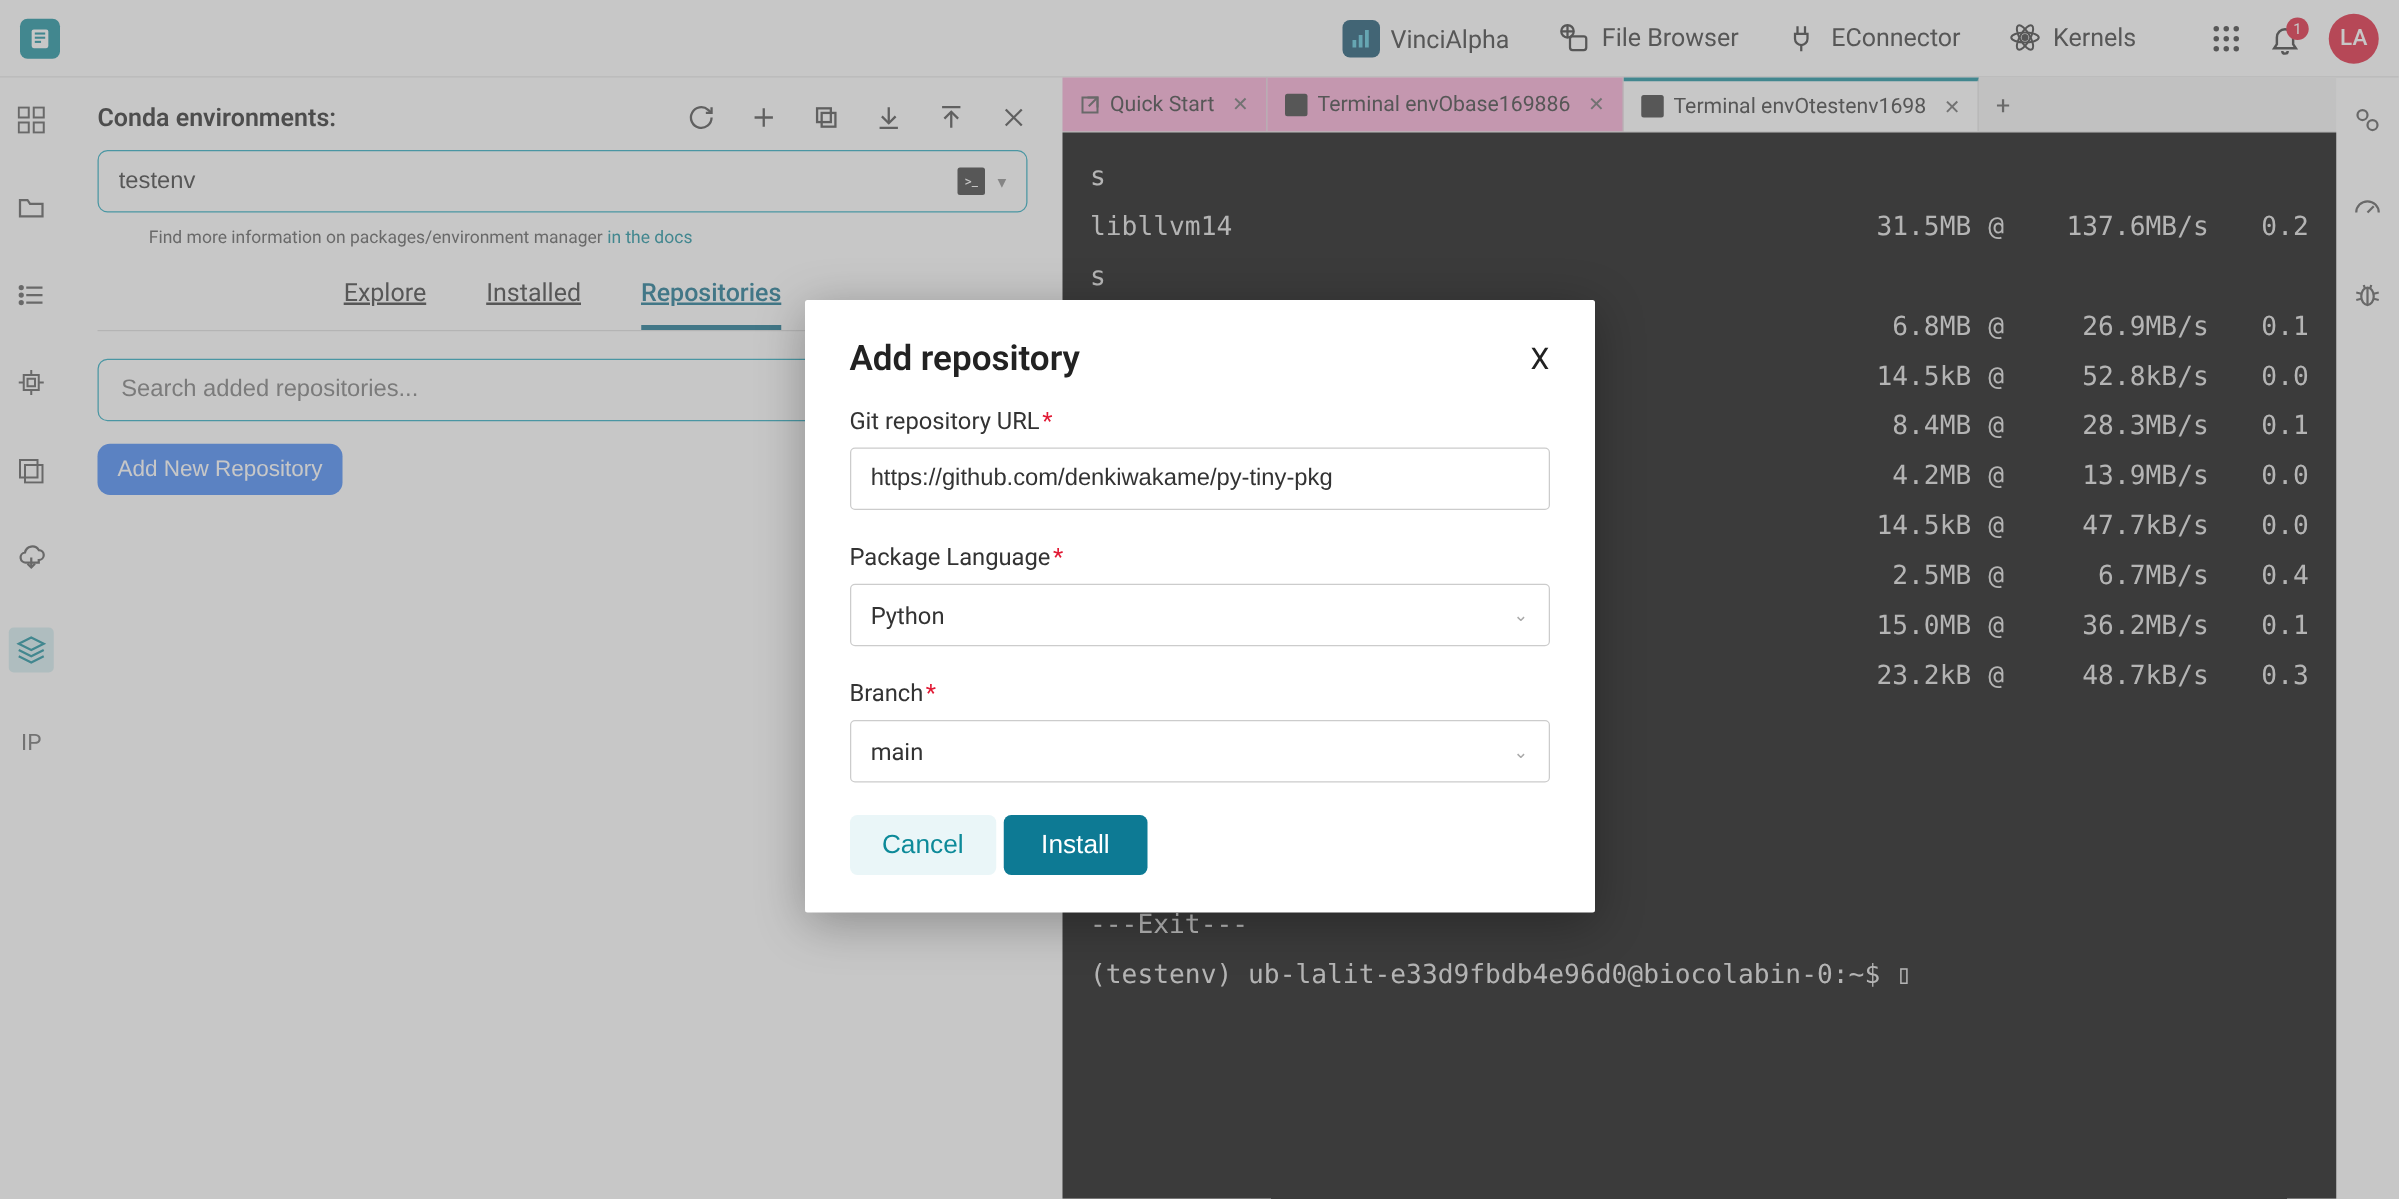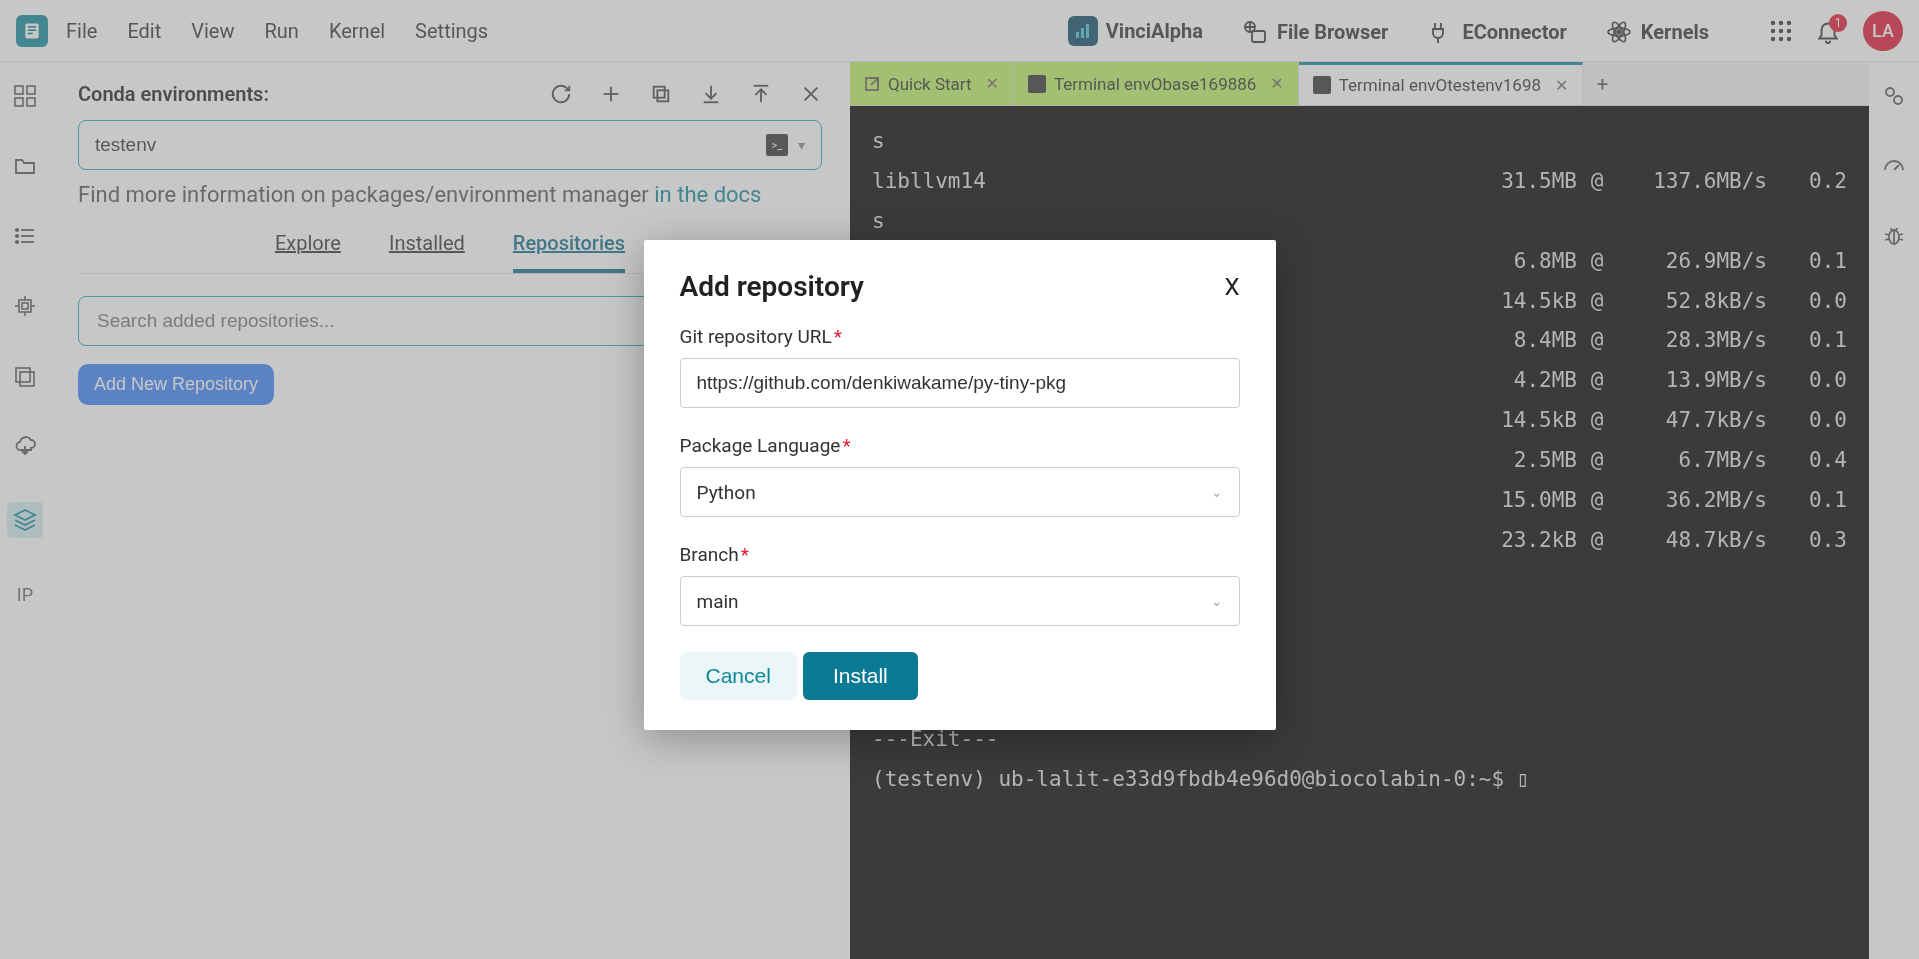--- a/index.html
+++ b/index.html
@@ -3,21 +3,21 @@
 <meta charset="utf-8">
 <style>
 * { margin: 0; padding: 0; box-sizing: border-box; }
 body { font-family: -apple-system, BlinkMacSystemFont, "Segoe UI", Roboto, sans-serif; background: #fff; overflow: hidden; width: 1919px; height: 959px; }
 .topbar { height: 62px; display: flex; align-items: center; padding: 0 16px; border-bottom: 1px solid #e5e5e5; }
 .logo { width: 32px; height: 32px; background: #0d8a99; border-radius: 6px; display: flex; align-items: center; justify-content: center; margin-right: 18px; }
 .logo svg { width: 20px; height: 20px; fill: #fff; }
 .menu { display: flex; gap: 30px; }
 .menu-item { font-size: 20px; color: #333; cursor: pointer; }
 .topbar-spacer { flex: 1; }
-.top-tools { display: flex; gap: 38px; align-items: flex-end; font-weight: bold; }
+.top-tools { display: flex; gap: 38px; align-items: flex-start; }
 .top-tool { display: flex; align-items: center; gap: 8px; font-size: 20px; color: #333; cursor: pointer; }
 .top-tool .ticon { width: 28px; height: 28px; display: flex; align-items: center; justify-content: center; }
 .vinci-icon { width: 30px; height: 30px; background: #0d4d6b; border-radius: 6px; display: flex; align-items: center; justify-content: center; }
 .top-right { display: flex; align-items: center; gap: 22px; margin-left: 60px; }
 .grid-icon { width: 24px; height: 24px; }
 .bell-wrap { position: relative; }
 .bell-badge { position: absolute; top: -4px; right: -6px; background: #e11934; color: #fff; border-radius: 50%; width: 18px; height: 18px; font-size: 12px; display: flex; align-items: center; justify-content: center; }
 .avatar { width: 40px; height: 40px; background: #e11934; border-radius: 50%; color: #fff; display: flex; align-items: center; justify-content: center; font-size: 18px; font-weight: 500; text-align: right; }
 .main { display: flex; height: calc(100% - 62px); }
 .left-rail { width: 50px; display: flex; flex-direction: column; align-items: center; padding-top: 20px; gap: 42px; }
@@ -26,31 +26,31 @@
 .panel { width: 800px; padding: 20px 28px 0 28px; }
 .panel-head { display: flex; align-items: center; justify-content: space-between; margin-bottom: 14px; }
 .panel-title { font-size: 20px; font-weight: 600; color: #222; }
 .panel-actions { display: flex; gap: 28px; }
 .pa-icon { width: 22px; height: 22px; color: #444; cursor: pointer; }
 .env-input-wrap { border: 1px solid #1ca7bd; border-radius: 8px; height: 50px; display: flex; align-items: center; padding: 0 16px; margin-bottom: 12px; gap: 36px; }
 .env-input { flex: 1; border: none; outline: none; font-size: 19px; color: #333; background: transparent; }
 .env-input-icons { display: flex; gap: 10px; align-items: center; }
 .term-badge { width: 22px; height: 22px; background: #333; border-radius: 2px; color:#fff; font-size:11px; display:flex; align-items:center; justify-content:center;}
 .chev { color: #888; font-size: 14px; }
-.info-line { font-size: 22px; color: #555; margin-bottom: 24px; }
+.info-line { font-size: 14px; color: #555; margin-bottom: 24px; margin-left: 41px; }
 .info-link { color: #0d8a99; }
 .tabs { display: flex; gap: 48px; border-bottom: 1px solid #ddd; margin-bottom: 22px; justify-content: center; }
 .tab { font-size: 20px; color: #333; padding: 0 0 14px 0; cursor: pointer; text-decoration: underline; }
 .tab.active { color: #0d6e8a; border-bottom: 4px solid #0d6e8a; font-weight: 500; }
 .repo-search { border: 1px solid #1ca7bd; border-radius: 8px; height: 50px; display: flex; align-items: center; padding: 0 18px; margin-bottom: 18px; }
 .repo-search input { border: none; outline: none; font-size: 19px; color: #888; width: 100%; }
 .add-repo-btn { background: #3b82f6; color: #fff; border: none; border-radius: 10px; padding: 10px 16px; font-size: 18px; cursor: pointer; }
 .content { flex: 1; display: flex; flex-direction: column; }
 .tabbar { height: 44px; display: flex; align-items: stretch; border-bottom: 1px solid #ddd; background: #f5f5f5; }
-.doc-tab { display: flex; align-items: center; gap: 8px; padding: 0 14px; font-size: 17px; color: #333; border-right: 1px solid #ddd; cursor: pointer; background:#bef264; }
+.doc-tab { display: flex; align-items: center; gap: 8px; padding: 0 14px; font-size: 17px; color: #333; border-right: 1px solid #ddd; cursor: pointer; background:#f9a8d4; }
 .doc-tab.active { background: #fff; border-top: 3px solid #0d8a99; }
 .doc-tab .close { color: #666; font-size: 16px; margin-left: 6px; }
 .tab-add { width: 38px; display:flex; align-items:center; justify-content:center; color:#555; cursor:pointer; font-size:20px;}
 .terminal { flex: 1; background: #000; color: #ddd; font-family: "Menlo", "Consolas", monospace; font-size: 21px; padding: 16px 22px; overflow: hidden; line-height: 1.9; }
 .term-row { display: flex; }
 .term-row .name { flex: 1; }
 .term-row .size { width: 120px; text-align: right; }
 .term-row .at { width: 40px; text-align: center; }
 .term-row .speed { width: 150px; text-align: right; }
 .term-row .time { width: 80px; text-align: right; }
@@ -77,28 +77,20 @@
 
 <div class="topbar">
   <div class="logo">
     <svg viewBox="0 0 24 24">
         <rect x="4" y="3" width="16" height="18" rx="2" fill="#fff"></rect>
         <rect x="7" y="6" width="10" height="2" fill="#0d8a99"></rect>
         <rect x="7" y="10" width="10" height="2" fill="#0d8a99"></rect>
         <rect x="7" y="14" width="6" height="2" fill="#0d8a99"></rect>
       </svg>
   </div>
-  <div class="menu">
-    <span class="menu-item">File</span>
-    <span class="menu-item">Edit</span>
-    <span class="menu-item">View</span>
-    <span class="menu-item">Run</span>
-    <span class="menu-item">Kernel</span>
-    <span class="menu-item">Settings</span>
-  </div>
   <div class="topbar-spacer"></div>
   <div class="top-tools">
     <div class="top-tool">
       <div class="vinci-icon">
           <svg width="18" height="18" viewBox="0 0 18 18">
             <rect x="2" y="10" width="3" height="6" fill="#4fc3d9"></rect>
             <rect x="7" y="6" width="3" height="10" fill="#4fc3d9"></rect>
             <rect x="12" y="2" width="3" height="14" fill="#4fc3d9"></rect>
           </svg>
         </div>

